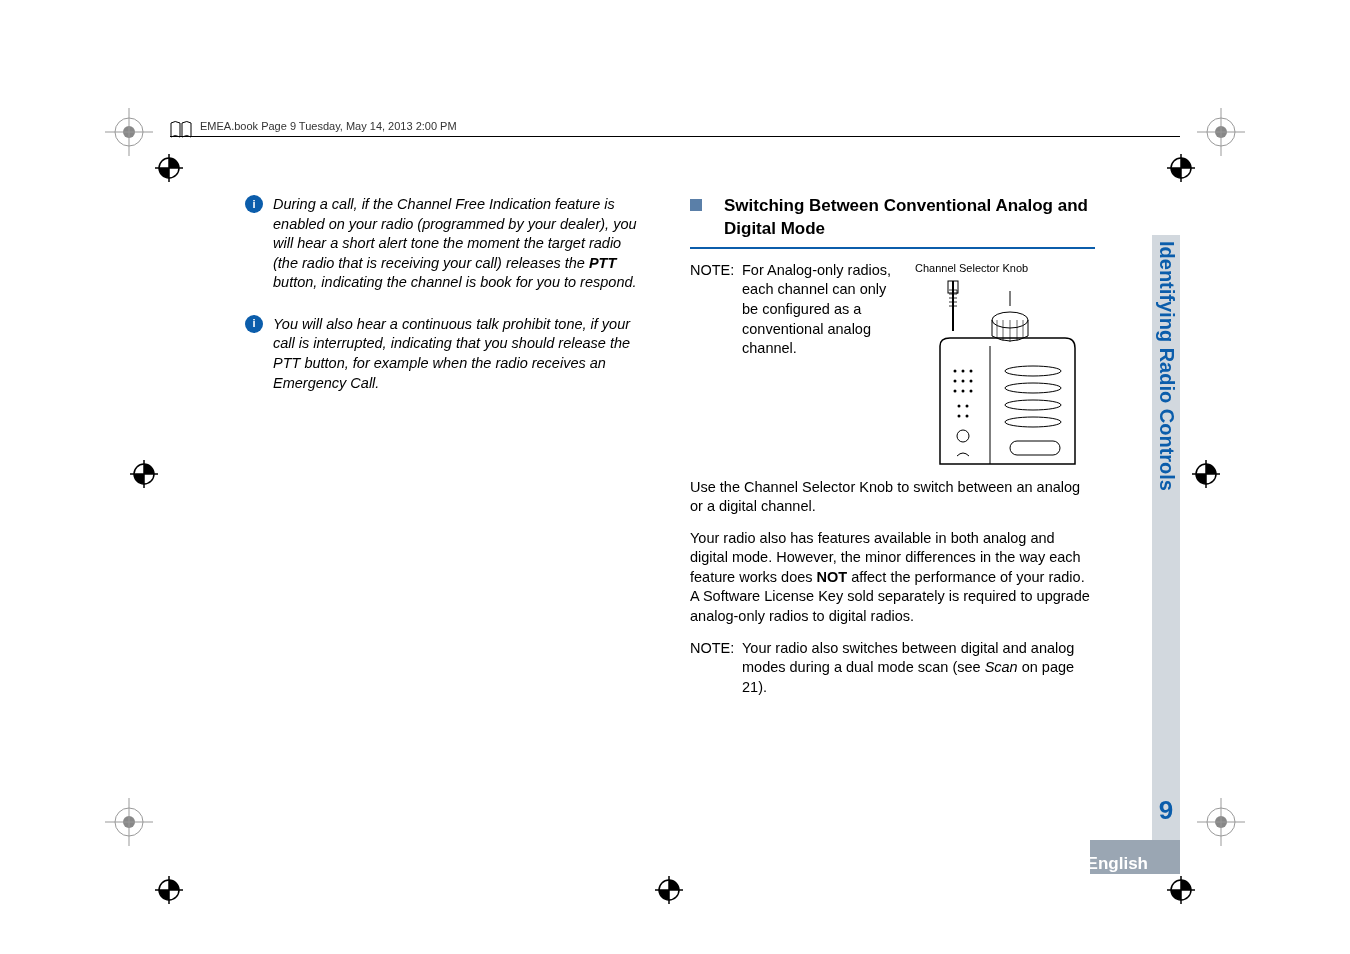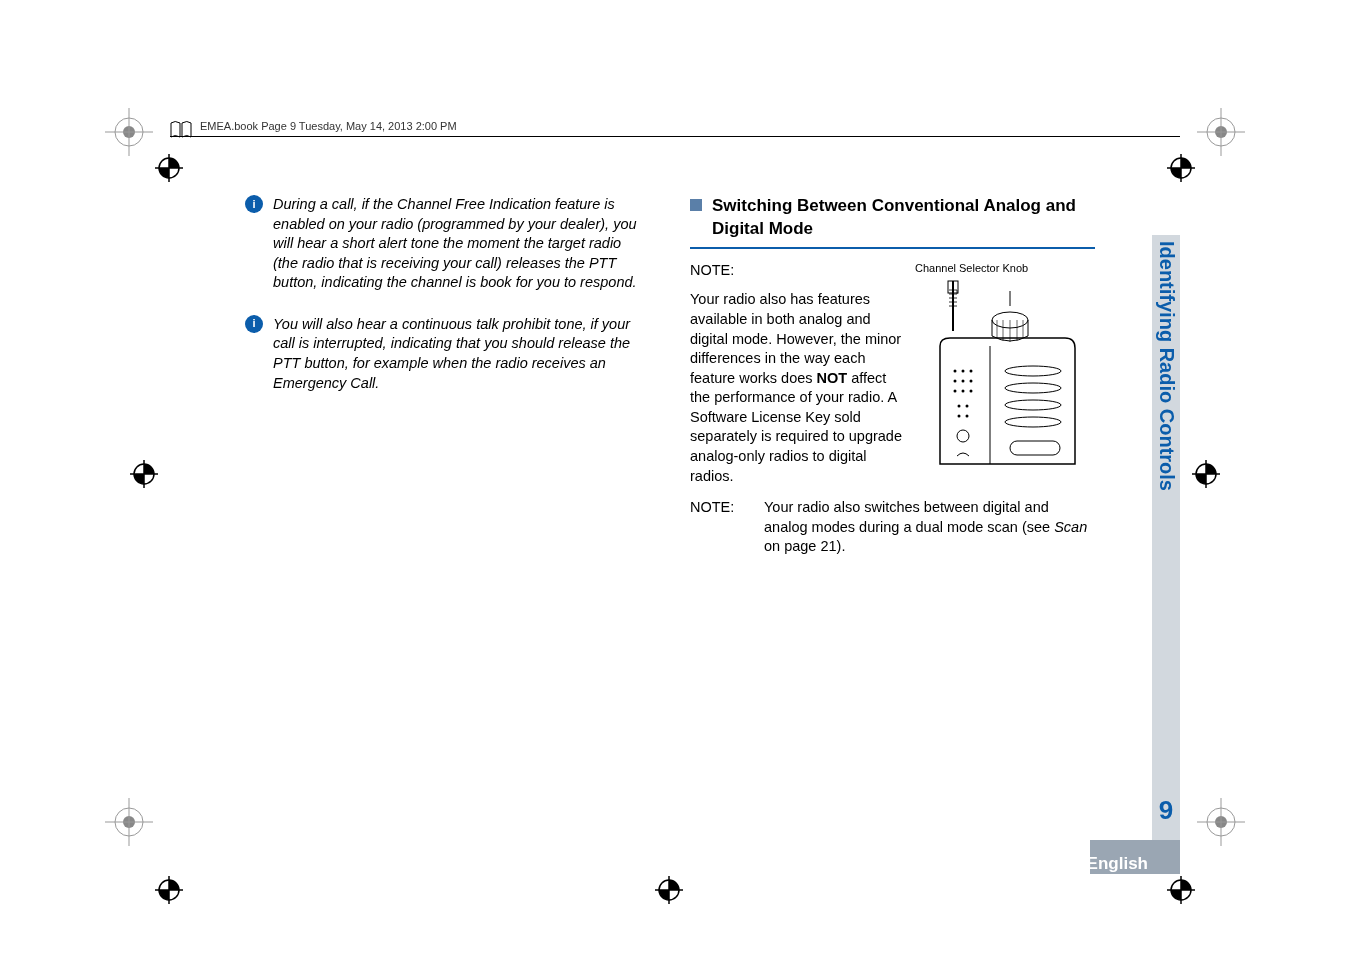--- a/index.html
+++ b/index.html
@@ -61,42 +61,42 @@
     border-radius: 50%;
     background: #0b5dab;
     display: flex;
     align-items: center;
     justify-content: center;
     color: #fff;
     font-size: 11px;
     font-weight: bold;
   }
   .note-text { font-style: italic; }
-  .bold { font-weight: normal; font-style: italic; }
+  .bold { font-weight: bold; font-style: italic; }
   .section-head {
     display: flex;
     align-items: flex-start;
-    gap: 10px;
+    gap: 22px;
     font-weight: bold;
     font-size: 17px;
   }
   .sq {
     width: 12px;
     height: 12px;
     background: #5a7fa8;
     margin-top: 4px;
     flex-shrink: 0;
   }
   .hr-blue {
     height: 2px;
     background: #0b5dab;
     margin: 6px 0 12px 0;
   }
   .para { margin-bottom: 12px; }
-  .note-row { display: flex; gap: 22px; margin-bottom: 10px; }
+  .note-row { display: flex; gap: 0; margin-bottom: 10px; }
   .note-label { flex: 0 0 52px; }
   .float-radio {
     float: right;
     width: 180px;
     margin: 0 0 8px 10px;
     font-size: 11px;
     text-align: left;
   }
   .radio-svg { width: 180px; height: 190px; }
   .side-tab {
@@ -337,22 +337,24 @@
         <ellipse cx="118" cy="112" rx="28" ry="5" fill="none" stroke="#000"></ellipse>
         <ellipse cx="118" cy="129" rx="28" ry="5" fill="none" stroke="#000"></ellipse>
         <ellipse cx="118" cy="146" rx="28" ry="5" fill="none" stroke="#000"></ellipse>
         <rect x="95" y="165" width="50" height="14" rx="7" fill="none" stroke="#000"></rect>
       </svg>
     </div>
 
 
     <div class="note-row">
       <div class="note-label">NOTE:</div>
-    </div>
-
+      <div>For Analog-only radios, each channel can only be configured as a conventional analog channel.</div>
+    </div>
+
+    <div class="para" style="clear:both">Use the Channel Selector Knob to switch between an analog or a digital channel.</div>
 
     <div class="para">
       <span>Your radio also has features available in both analog and digital mode. However, the minor differences in the way each feature works does </span><span style="font-weight:bold">NOT</span><span> affect the performance of your radio. A Software License Key sold separately is required to upgrade analog-only radios to digital radios.</span>
     </div>
 
     <div class="note-row">
       <div class="note-label">NOTE:</div>
       <div>
         <span>Your radio also switches between digital and analog modes during a dual mode scan (see </span><span style="font-weight:normal;font-style:italic">Scan</span><span> on page 21).</span>
       </div>

